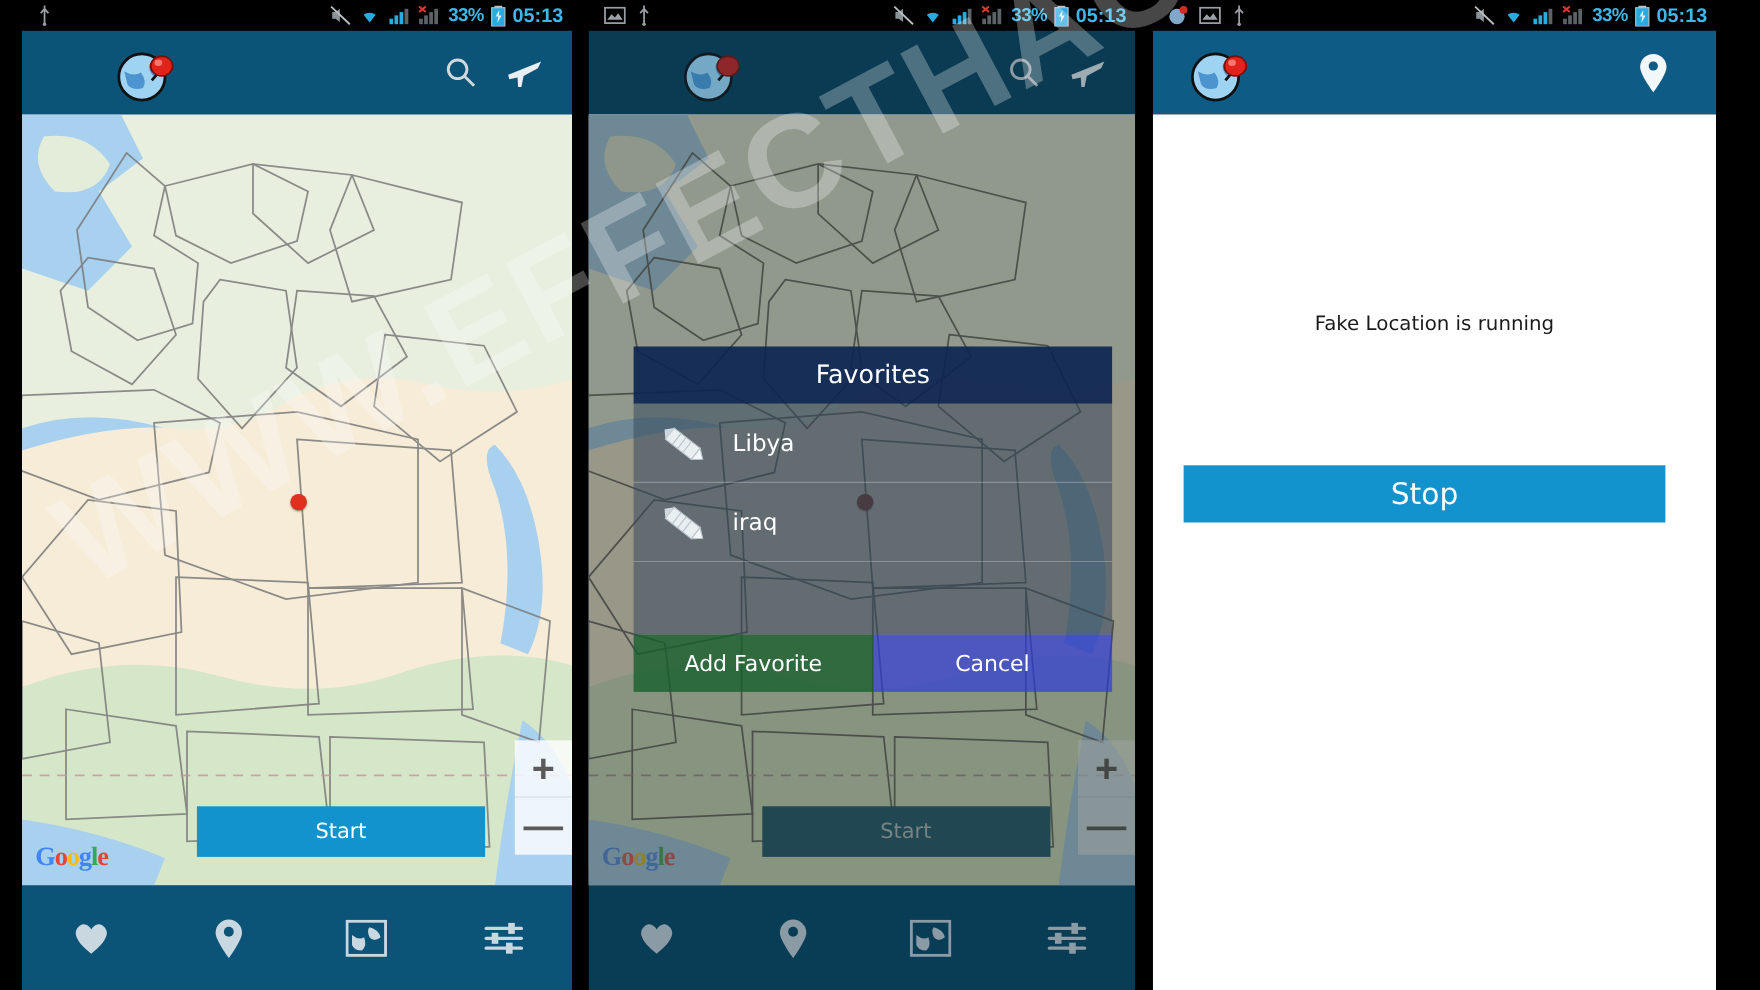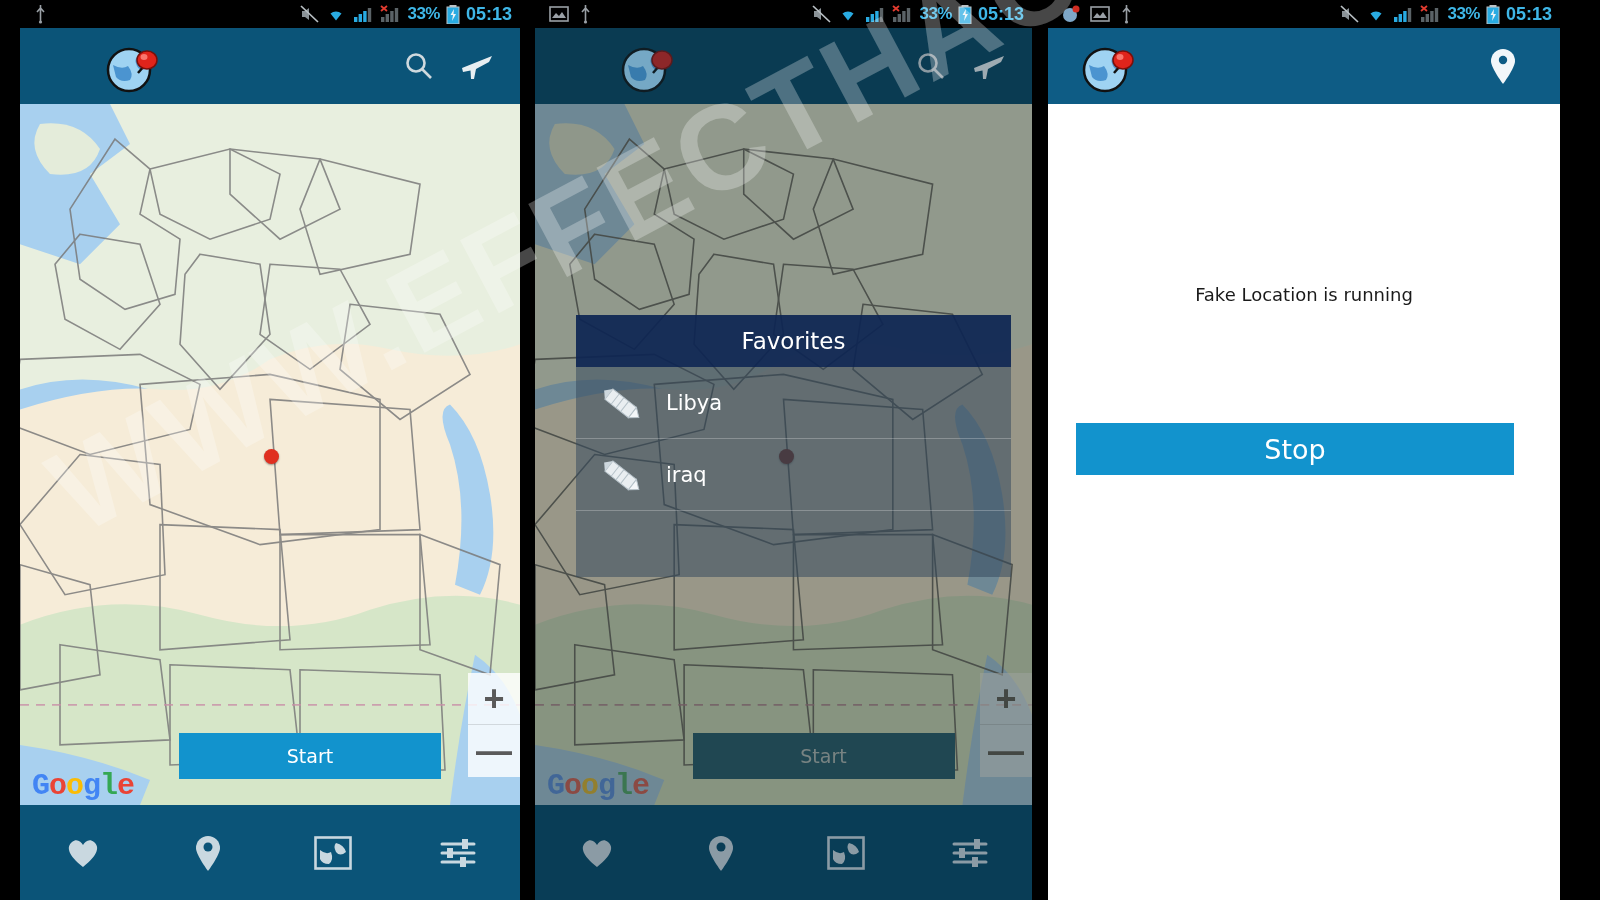--- a/index.html
+++ b/index.html
@@ -50,22 +50,22 @@
   .maplabel { position:absolute; font-family:"DejaVu Sans", sans-serif; color:#3b3b3b;
               font-size:15px; white-space:nowrap; pointer-events:none;
               text-shadow:0 0 3px rgba(255,255,255,.85); }
   .maplabel.sea { color:#6f9ec9; font-style:italic; }
   .maplabel.two { line-height:1.1; text-align:center; }
 
   .pin { position:absolute; width:15px; height:15px; border-radius:50%;
          background:#e03020; box-shadow:0 1px 2px rgba(0,0,0,.4); }
 
   
-  .glogo { position:absolute; left:12px; bottom:2px; font-size:30px; font-weight:bold;
-           font-family:Liberation Mono, monospace; letter-spacing:-1px; }
+  .glogo { position:absolute; left:12px; bottom:12px; font-size:24px; font-weight:bold;
+           font-family:Liberation Serif, serif; letter-spacing:-1px; }
   .glogo span:nth-child(1){color:#4285F4;} .glogo span:nth-child(2){color:#EA4335;}
   .glogo span:nth-child(3){color:#FBBC05;} .glogo span:nth-child(4){color:#4285F4;}
   .glogo span:nth-child(5){color:#34A853;} .glogo span:nth-child(6){color:#EA4335;}
 
   
   .zoomctl { position:absolute; right:0px; bottom:28px; width:52px;
              background:rgba(255,255,255,.80); }
   .zoomctl div { height:52px; display:flex; align-items:center; justify-content:center;
                  color:#5a5a5a; font-size:36px; font-weight:bold; cursor:pointer;
                  font-family:"Liberation Sans", sans-serif; }
@@ -507,20 +507,24 @@
                   <rect x="8" y="14" width="30" height="13" fill="#e9eef1" stroke="#b6c2c9"></rect>
                   <path d="M38 14 L46 20.5 L38 27z" fill="#f4f7f9" stroke="#b6c2c9"></path>
                   <path d="M2 20.5 L8 14 v13z" fill="#cdd7dd"></path>
                   <path d="M16 14 v13 M22 14 v13 M28 14 v13" stroke="#b6c2c9"></path>
                 </g>
               </svg>
             <span class="lbl handw">iraq</span>
           </div>
           <div class="dlg-filler"></div>
         </div>
+        <div class="dlg-foot">
+          <div class="b1 handw">Add Favorite</div>
+          <div class="b2 handw">Cancel</div>
+        </div>
       </div>
     </div>
 
     <div class="bottomnav dim">
       <div class="nav-item">
         <svg width="34" height="31" viewBox="0 0 34 31">
             <path d="M17 30 C2 18 0 10 6 5 c5 -4 9 0 11 3 c2 -3 6 -7 11 -3 c6 5 4 13 -11 25z" fill="#8b9ba5"></path>
           </svg>
       </div>
       <div class="nav-item">

